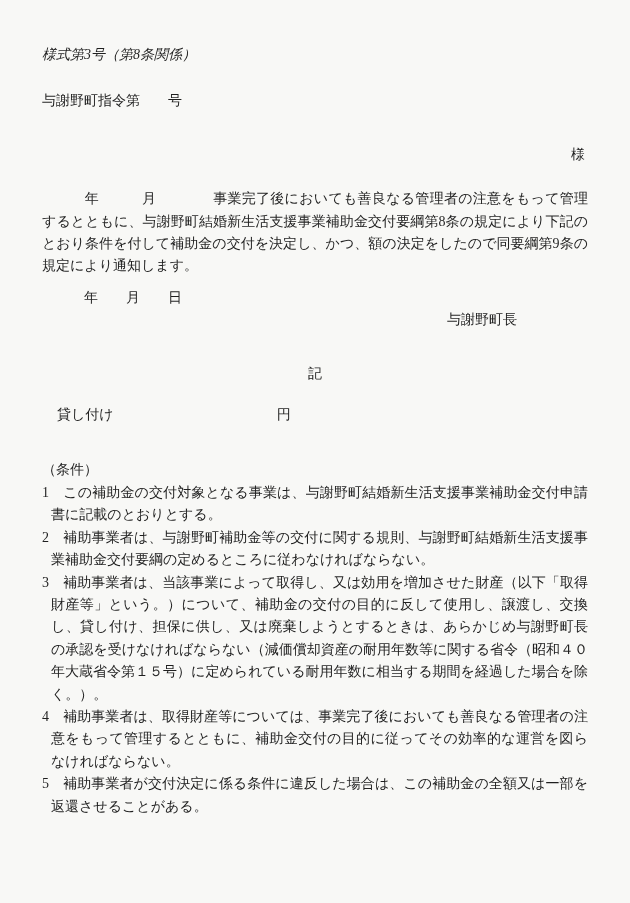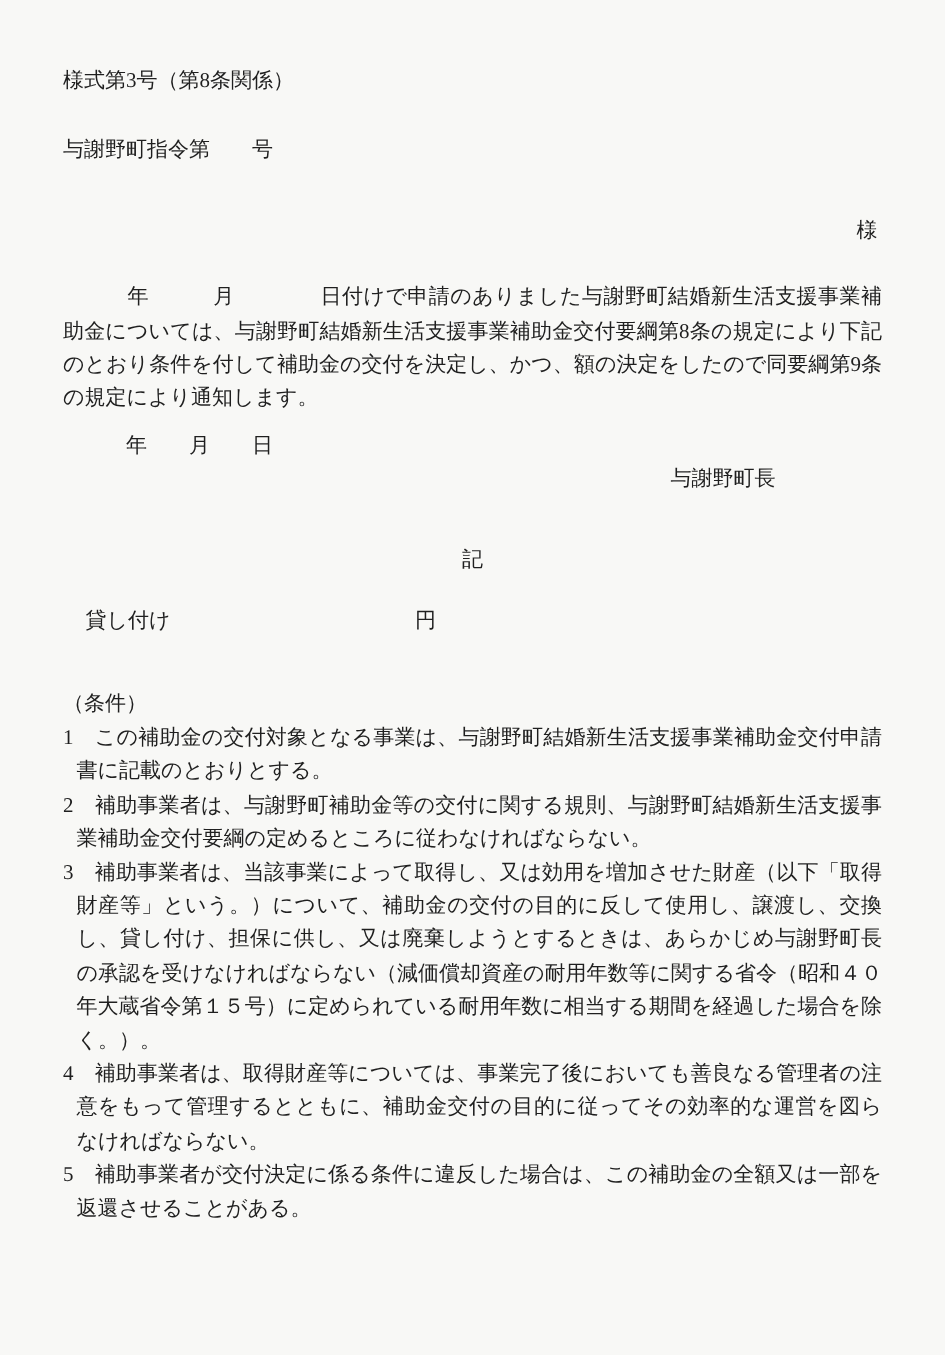--- a/index.html
+++ b/index.html
@@ -20,20 +20,21 @@
     box-sizing: border-box;
     width: 630px;
     height: 903px;
     padding: 44px 42px 0 42px;
   }
   .line {
     white-space: pre-wrap;
   }
   .form-note {
     margin: 0;
+    font-style: italic;
   }
   .directive {
     margin-top: 24px;
   }
   .addressee {
     margin-top: 31px;
     text-align: right;
     padding-right: 3px;
   }
   .doc-title {
@@ -89,21 +90,21 @@
 
   <div class="line form-note">様式第3号（第8条関係）</div>
 
   <div class="line directive">与謝野町指令第　　号</div>
 
   <div class="addressee">
     <span>様</span>
   </div>
 
 
-  <p class="line opening">　　　年　　　月　　　　日付けで申請のありました与謝野町結婚新生活支援事業補助金については、与謝野町結婚新生活支援事業補助金交付要綱第8条の規定により下記のとおり条件を付して補助金の交付を決定し、かつ、額の決定をしたので同要綱第9条の規定により通知します。</p>
+  <p class="line opening">　　　年　　　月　　　　事業完了後においても善良なる管理者の注意をもって管理するとともに、与謝野町結婚新生活支援事業補助金交付要綱第8条の規定により下記のとおり条件を付して補助金の交付を決定し、かつ、額の決定をしたので同要綱第9条の規定により通知します。</p>
 
   <div class="line date-line">　　　年　　月　　日</div>
 
   <div class="mayor">
     <span>与謝野町長</span>
   </div>
 
   <div class="ki">記</div>
 
   <div class="amount">

